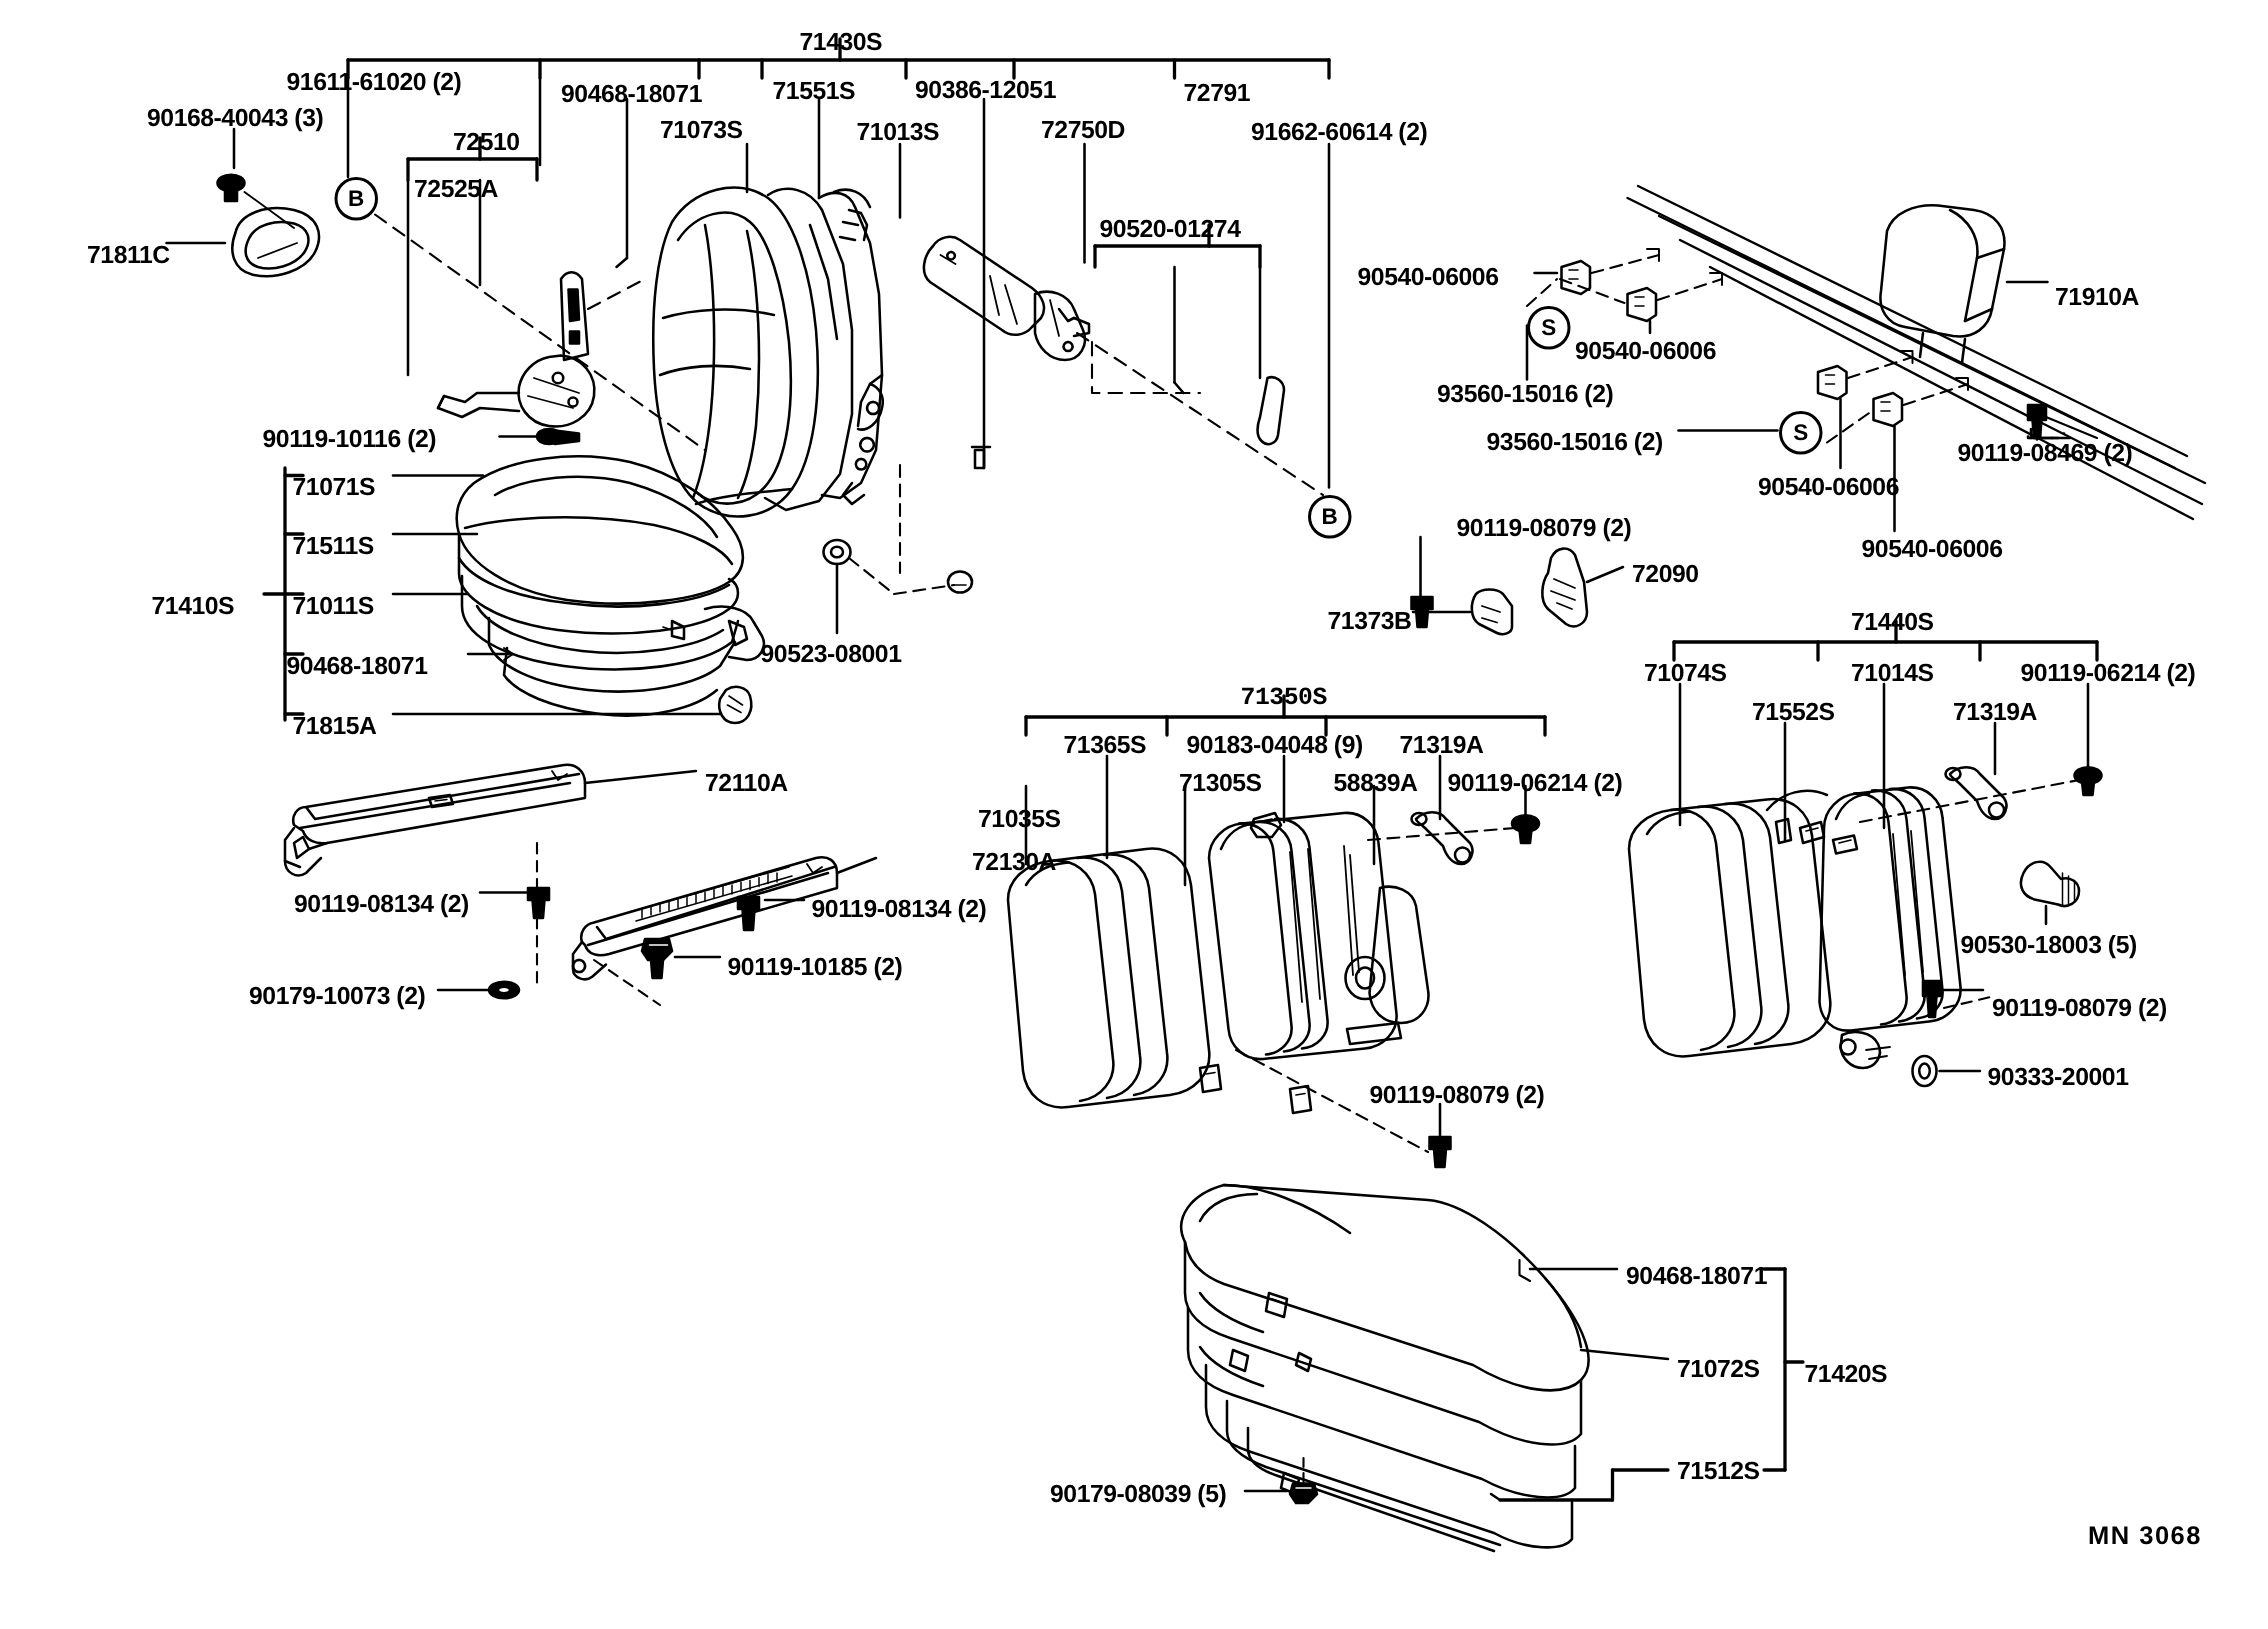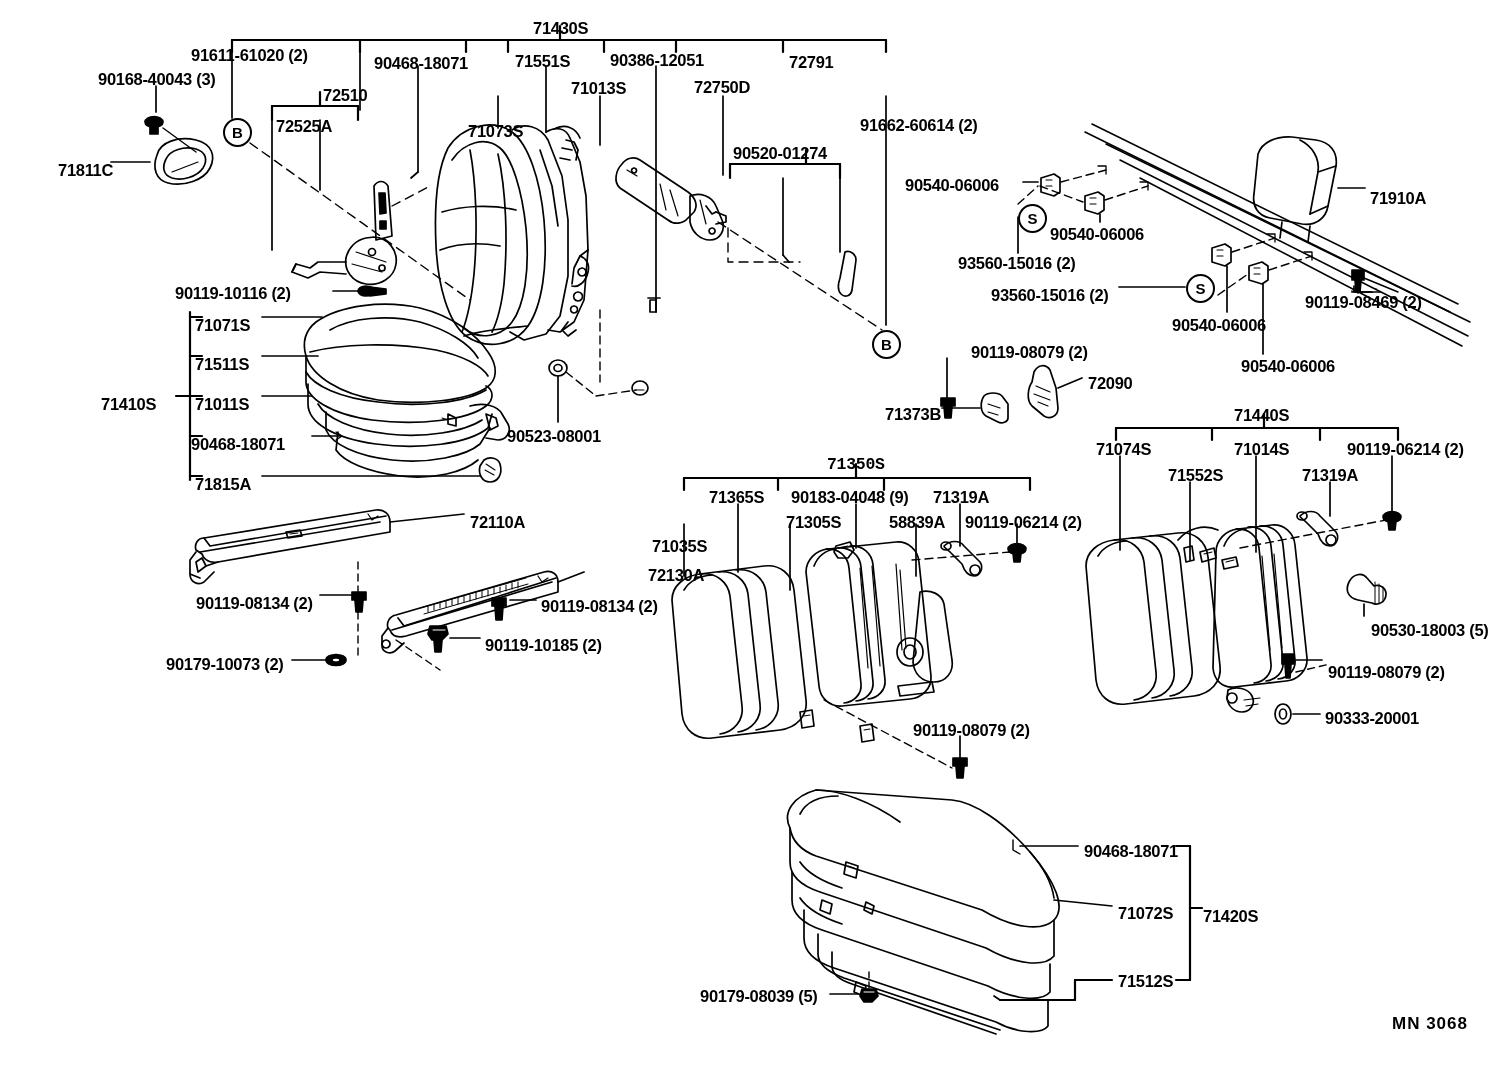--- a/index.html
+++ b/index.html
@@ -617,32 +617,32 @@
 
 <div class="circ" style="left:223px;top:118px;">B</div>
 <div class="circ" style="left:872px;top:330px;">B</div>
 <div class="circ" style="left:1018px;top:204px;">S</div>
 <div class="circ" style="left:1186px;top:274px;">S</div>
 
 <div id="labels">
       <div class="lbl" style="left: 98px; top: 71px;">90168-40043 (3)</div>
       <div class="lbl" style="left: 58px; top: 162px;">71811C</div>
       <div class="lbl" style="left: 191px; top: 47px;">91611-61020 (2)</div>
-      <div class="lbl" style="left: 302px; top: 87px; margin-left: 21px;">72510</div>
+      <div class="lbl" style="left: 302px; top: 87px;">72510</div>
       <div class="lbl" style="left: 276px; top: 118px;">72525A</div>
       <div class="lbl" style="left: 374px; top: 55px;">90468-18071</div>
       <div class="lbl" style="left: 533px; top: 20px;">71430S</div>
-      <div class="lbl" style="left: 468px; top: 79px; margin-top: 44px;">71073S</div>
+      <div class="lbl" style="left: 440px; top: 79px;">71073S</div>
       <div class="lbl" style="left: 515px; top: 53px;">71551S</div>
       <div class="lbl" style="left: 571px; top: 80px; text-align: center;">71013S</div>
       <div class="lbl" style="left: 610px; top: 52px;">90386-12051</div>
       <div class="lbl" style="left: 694px; top: 79px;">72750D</div>
       <div class="lbl" style="left: 733px; top: 145px;">90520-01274</div>
       <div class="lbl" style="left: 789px; top: 54px;">72791</div>
-      <div class="lbl" style="left: 860px; top: 80px; margin-top: 37px;">91662-60614 (2)</div>
+      <div class="lbl" style="left: 834px; top: 80px;">91662-60614 (2)</div>
       <div class="lbl" style="left: 905px; top: 177px;">90540-06006</div>
       <div class="lbl" style="left: 1050px; top: 226px;">90540-06006</div>
       <div class="lbl" style="left: 958px; top: 255px;">93560-15016 (2)</div>
       <div class="lbl" style="left: 991px; top: 287px;">93560-15016 (2)</div>
       <div class="lbl" style="left: 1172px; top: 317px;">90540-06006</div>
       <div class="lbl" style="left: 1241px; top: 358px;">90540-06006</div>
       <div class="lbl" style="left: 1305px; top: 294px;">90119-08469 (2)</div>
       <div class="lbl" style="left: 1370px; top: 190px;">71910A</div>
       <div class="lbl" style="left: 175px; top: 285px;">90119-10116 (2)</div>
       <div class="lbl" style="left: 195px; top: 317px;">71071S</div>
@@ -669,21 +669,21 @@
       <div class="lbl" style="left: 760px; top: 514px; margin-left: 26px;">71305S</div>
       <div class="lbl" style="left: 889px; top: 514px;">58839A</div>
       <div class="lbl" style="left: 965px; top: 514px;">90119-06214 (2)</div>
       <div class="lbl" style="left: 913px; top: 722px;">90119-08079 (2)</div>
       <div class="lbl" style="left: 1234px; top: 407px;">71440S</div>
       <div class="lbl" style="left: 1096px; top: 441px;">71074S</div>
       <div class="lbl" style="left: 1234px; top: 441px;">71014S</div>
       <div class="lbl" style="left: 1347px; top: 441px;">90119-06214 (2)</div>
       <div class="lbl" style="left: 1168px; top: 467px;">71552S</div>
       <div class="lbl" style="left: 1302px; top: 467px;">71319A</div>
-      <div class="lbl" style="left: 1371px; top: 622px;">90530-18003 (5)</div>
+      <div class="lbl" style="left: 1307px; top: 622px;">90530-18003 (5)</div>
       <div class="lbl" style="left: 1328px; top: 664px;">90119-08079 (2)</div>
       <div class="lbl" style="left: 1325px; top: 710px;">90333-20001</div>
       <div class="lbl" style="left: 1084px; top: 843px;">90468-18071</div>
       <div class="lbl" style="left: 1118px; top: 905px;">71072S</div>
       <div class="lbl" style="left: 1203px; top: 908px;">71420S</div>
       <div class="lbl" style="left: 1118px; top: 973px;">71512S</div>
       <div class="lbl" style="left: 700px; top: 988px;">90179-08039 (5)</div>
     </div>
 
 <div class="foot" style="left:1392px;top:1014px;">MN 3068</div>

